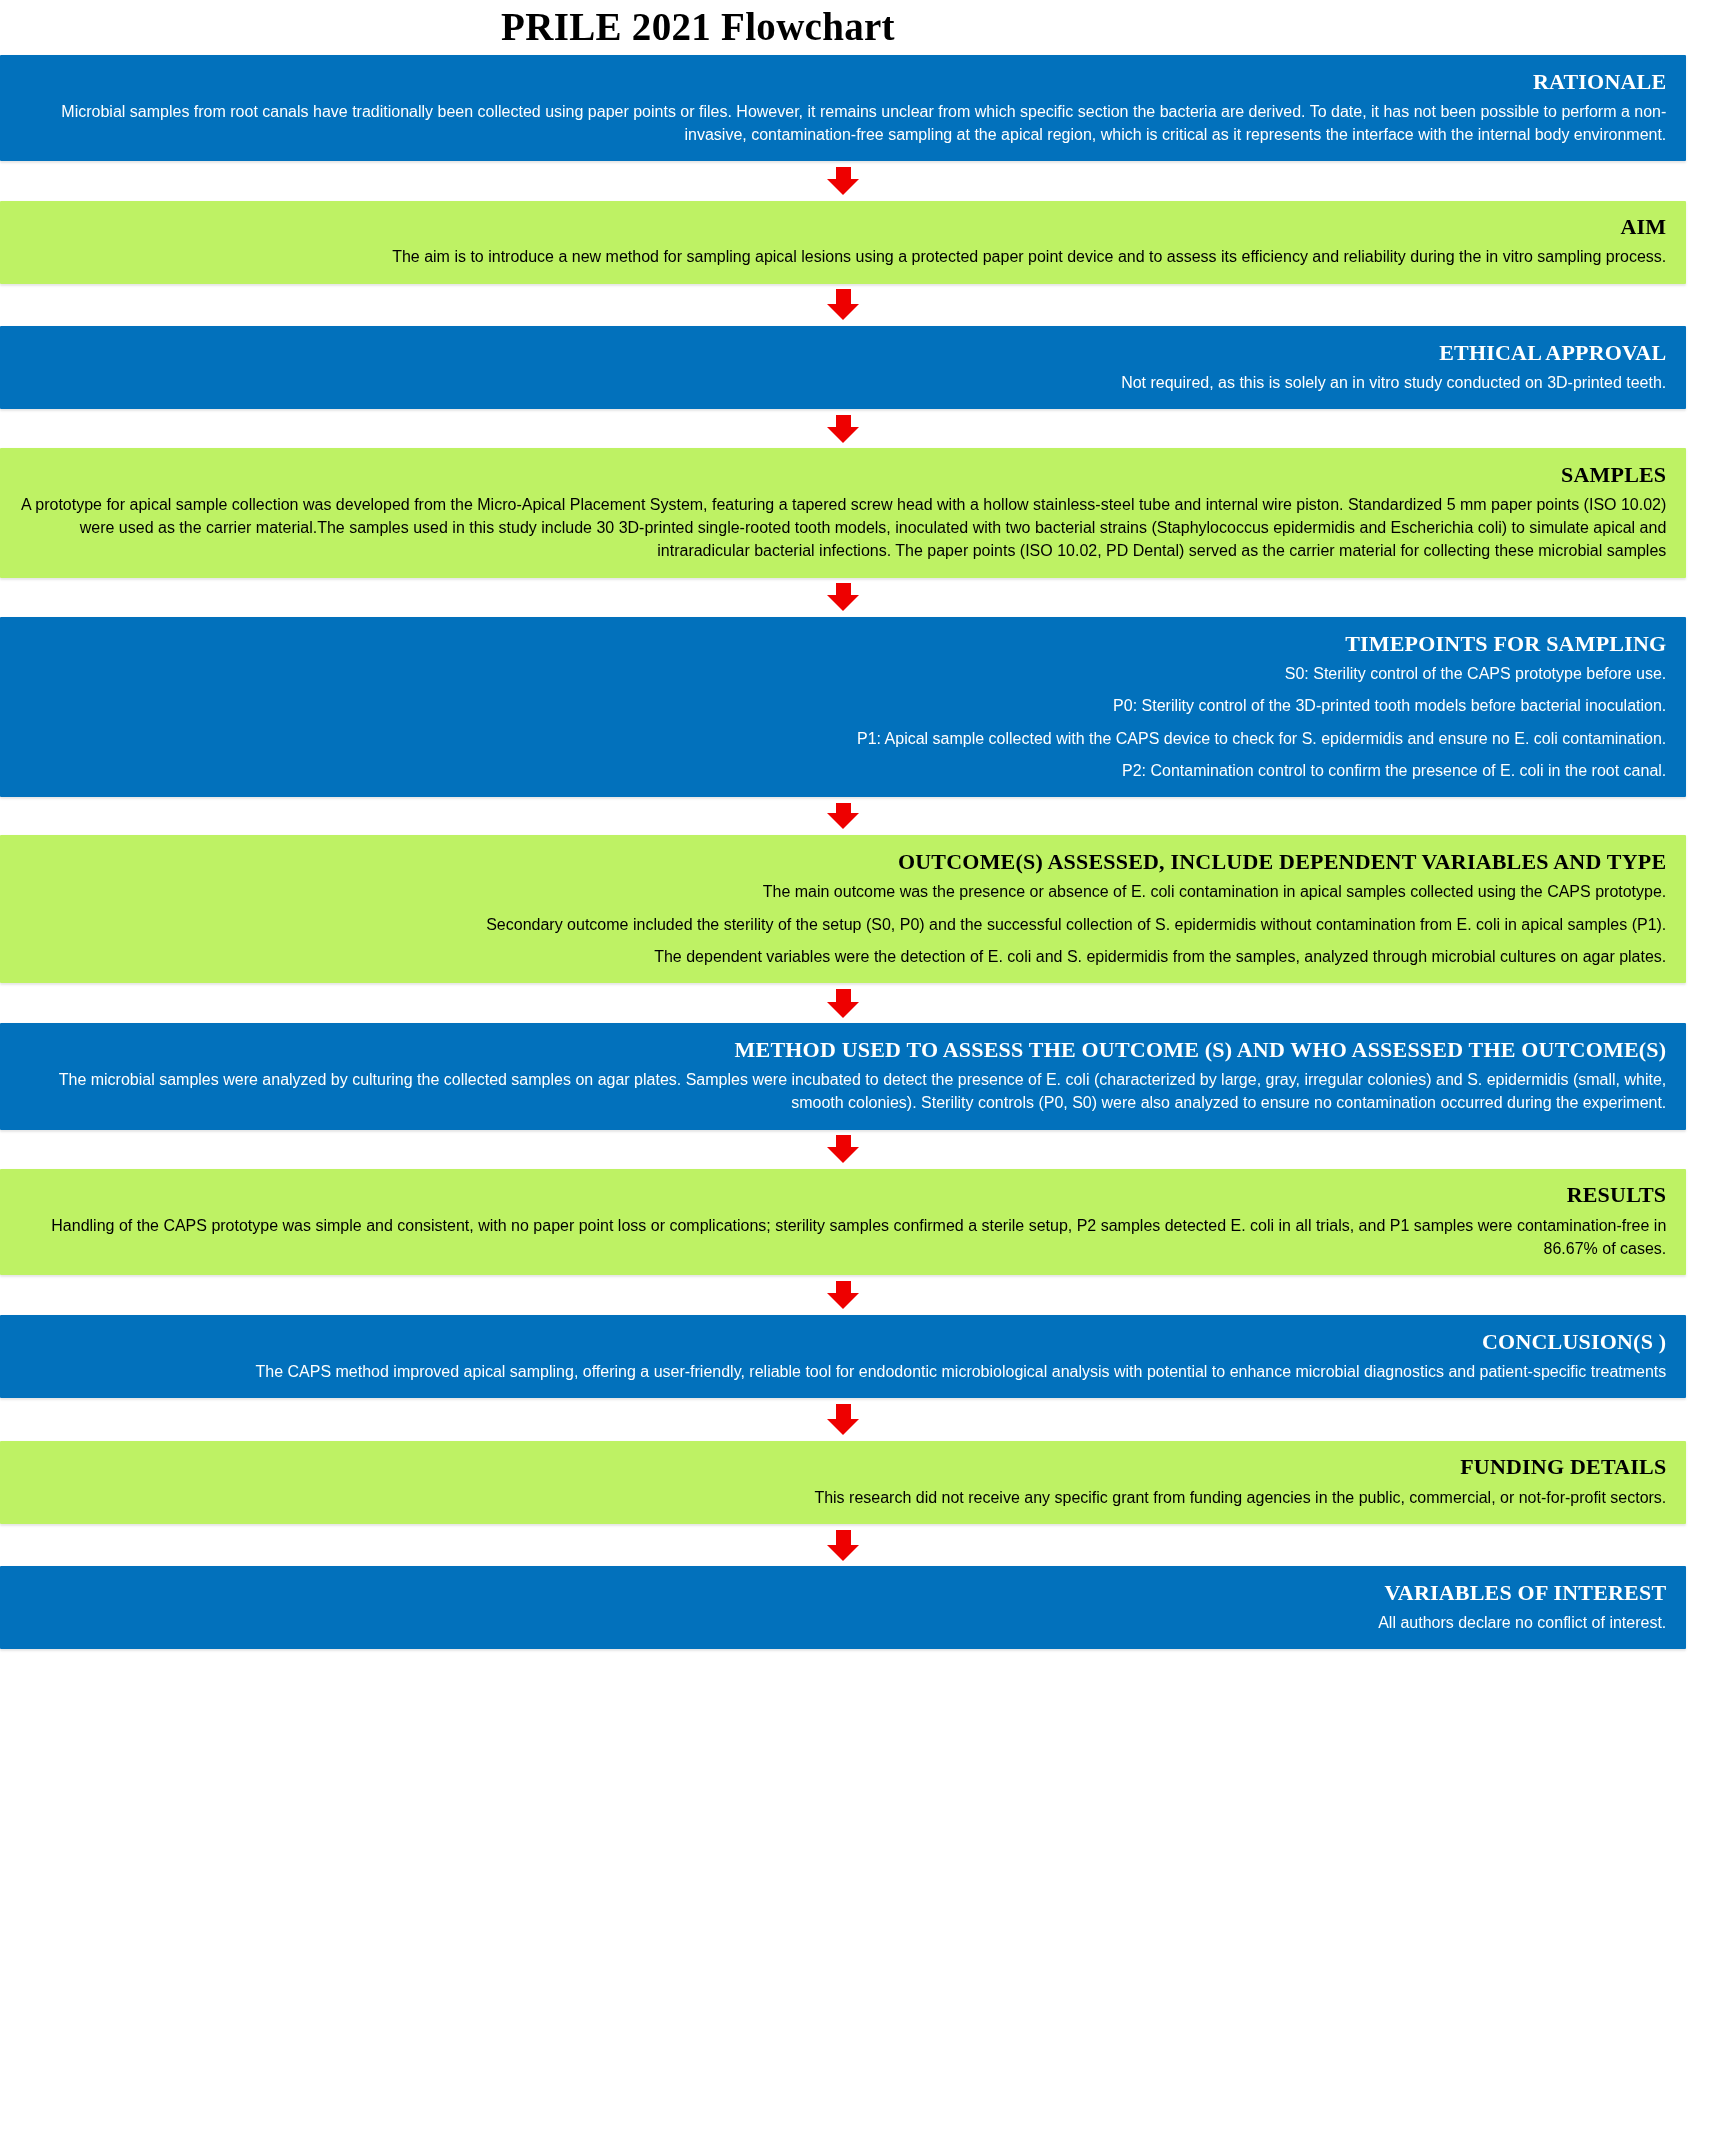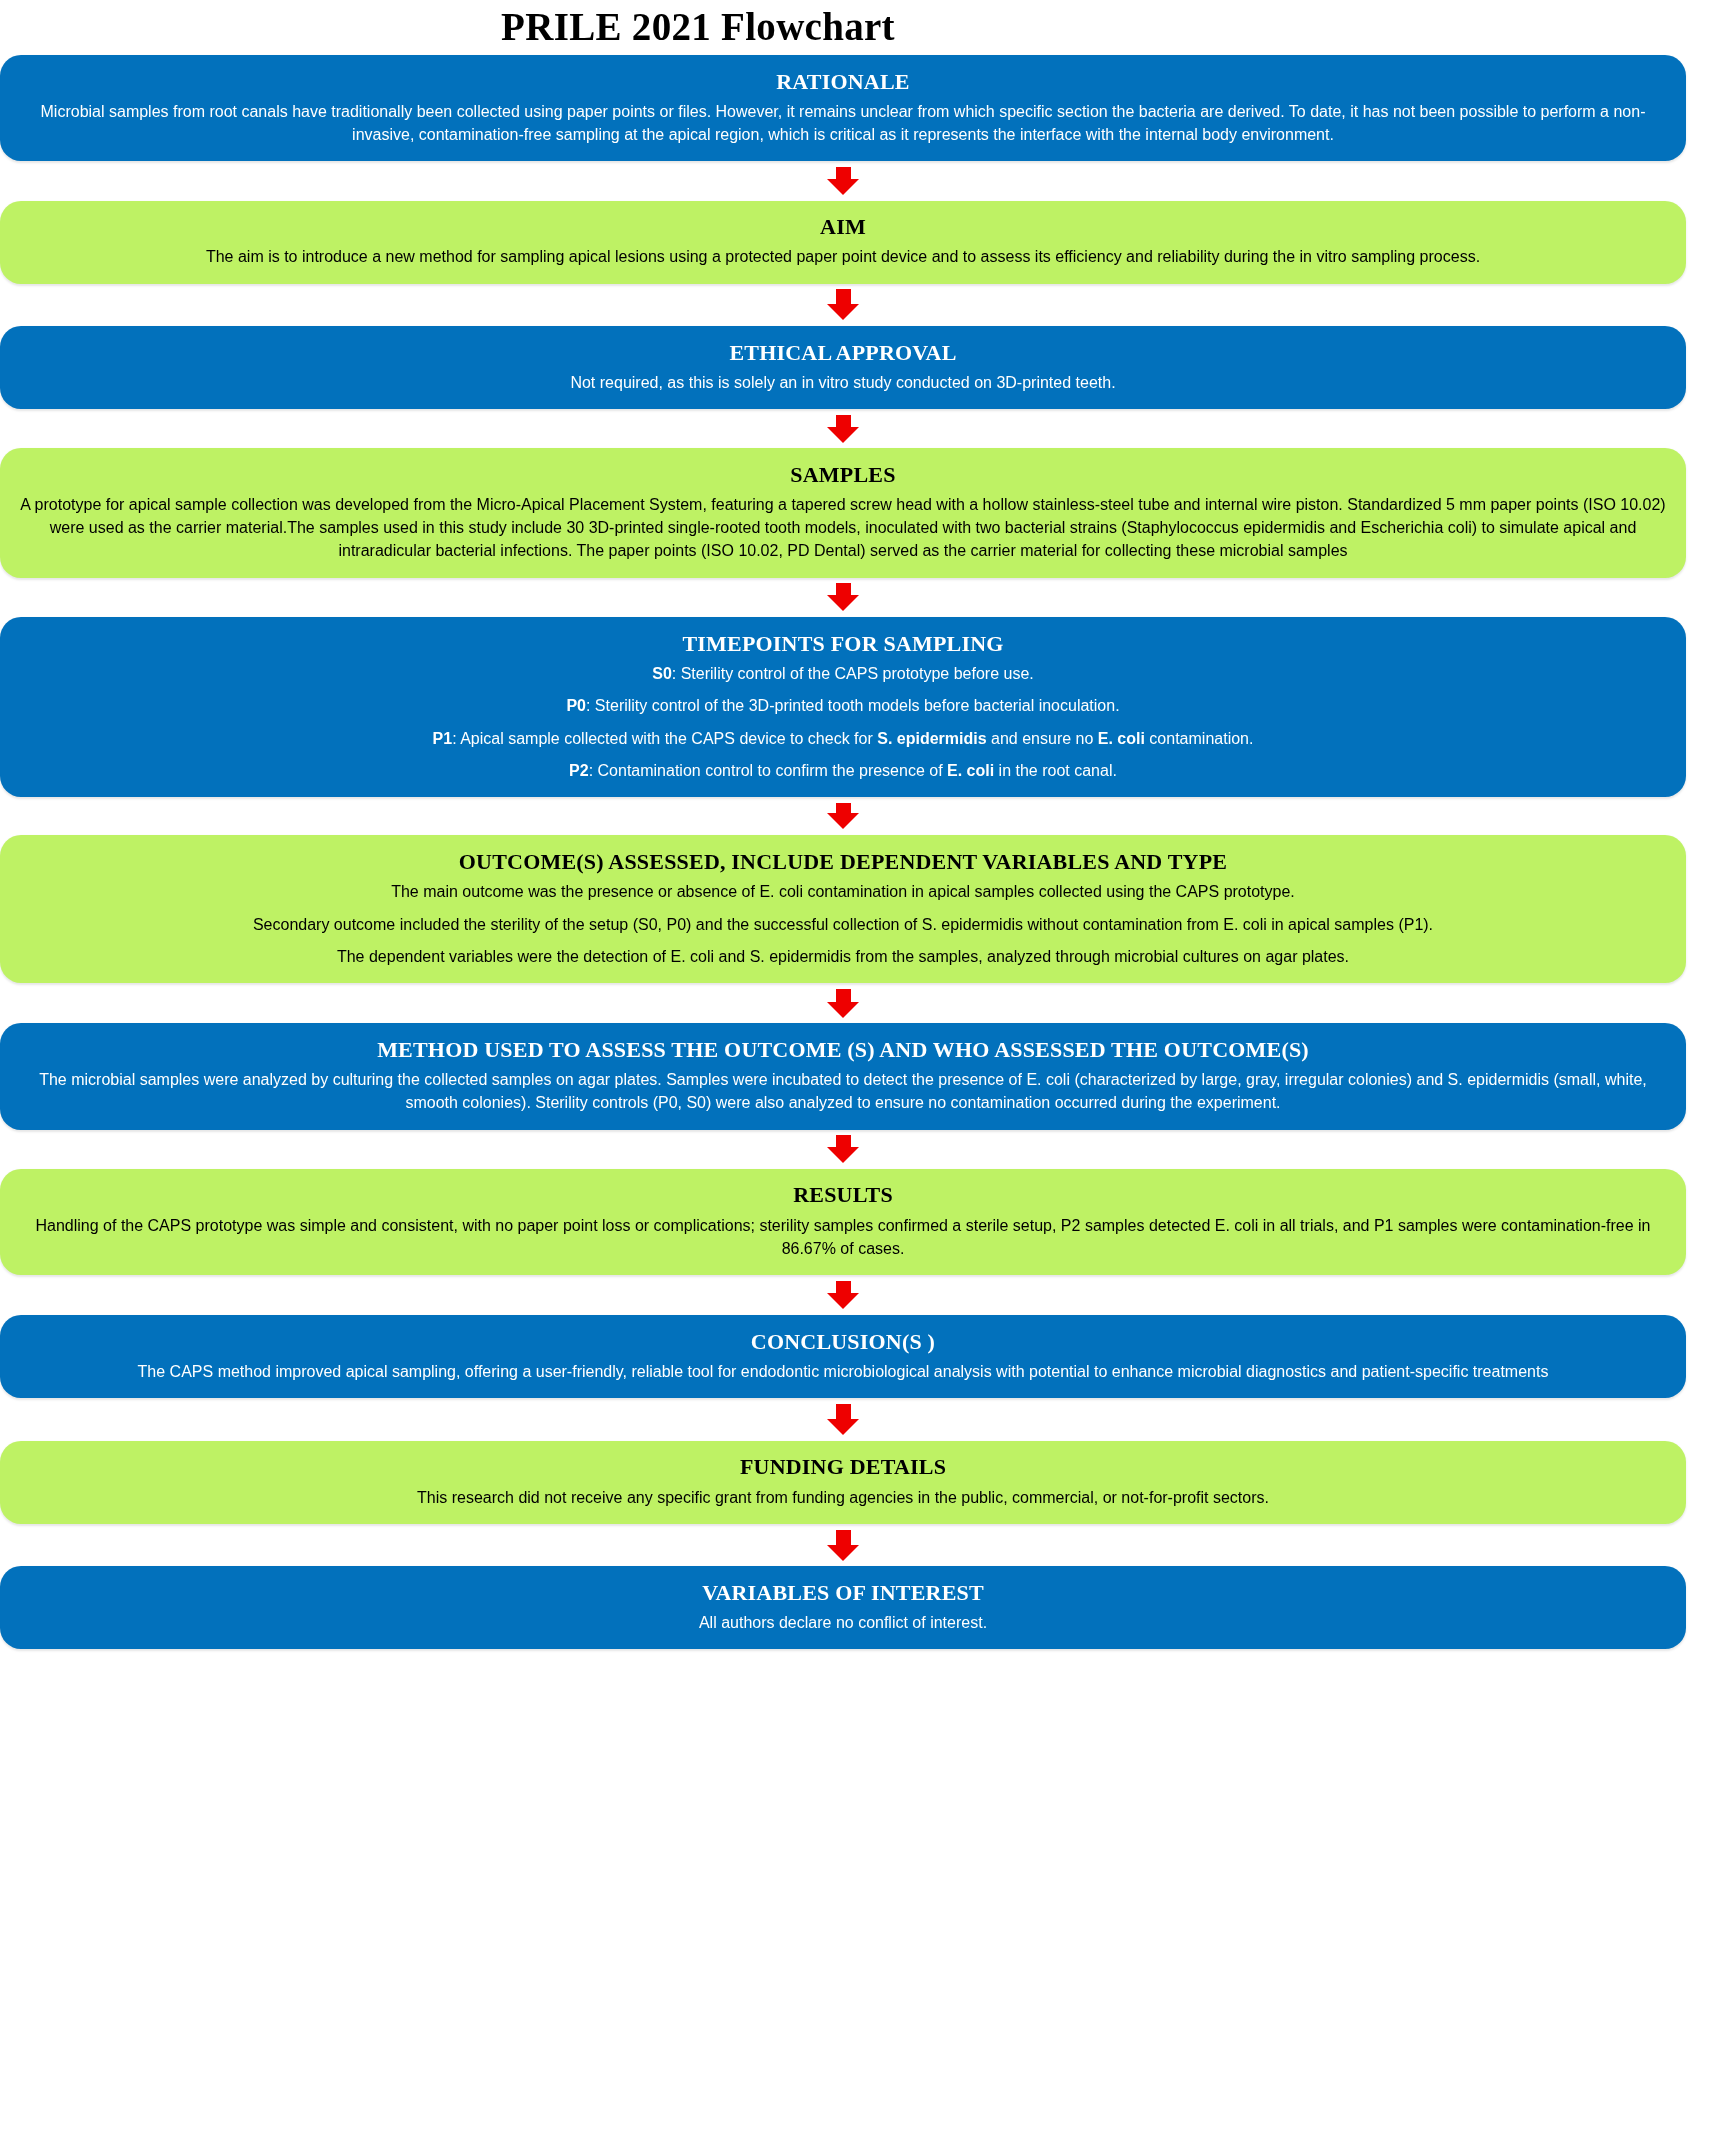--- a/index.html
+++ b/index.html
@@ -32,24 +32,24 @@
     line-height: 1.15;
   }
   .flow {
     width: 1686px;
     margin: 0 auto;
     display: flex;
     flex-direction: column;
     align-items: stretch;
   }
   .node {
-    border-radius: 21px;
+    border-radius: 1px;
     box-sizing: border-box;
     padding: 12.7px 19.7px 15px 19.7px;
-    text-align: center;
+    text-align: right;
     box-shadow: 0 1.7px 2.3px rgba(0,0,0,0.10);
   }
   .node.dark {
     background: #0271bc;
     color: #ffffff;
   }
   .node.light {
     background: #bef264;
     color: #000000;
   }
@@ -67,21 +67,21 @@
     line-height: 1.45;
     font-weight: normal;
   }
   .node-body p {
     margin: 0 0 9.3px 0;
   }
   .node-body p:last-child {
     margin-bottom: 0;
   }
   .node-body b {
-    font-weight: bold;
+    font-weight: normal;
   }
   .arrow-wrap {
     display: flex;
     justify-content: center;
     align-items: center;
   }
   .arrow {
     width: 32px;
     display: block;
   }

